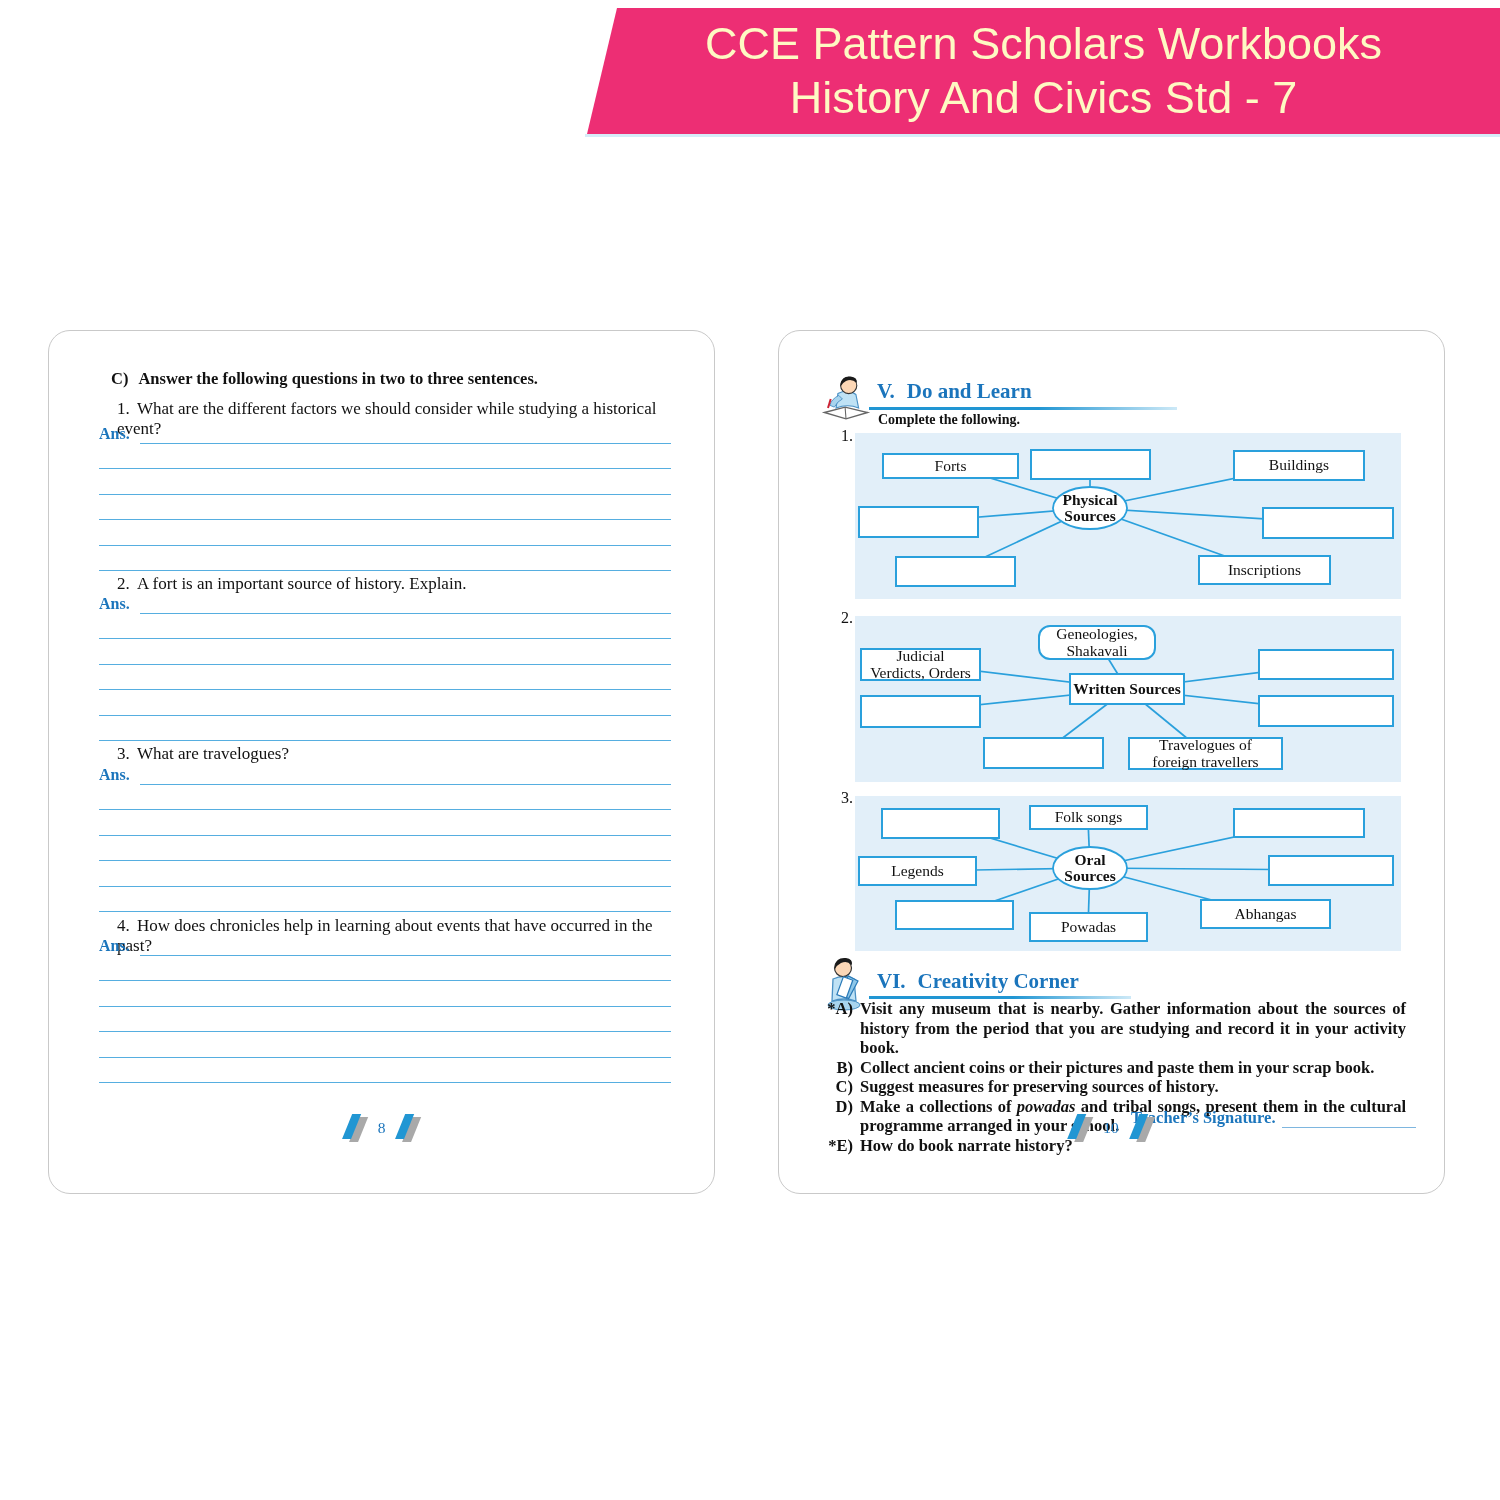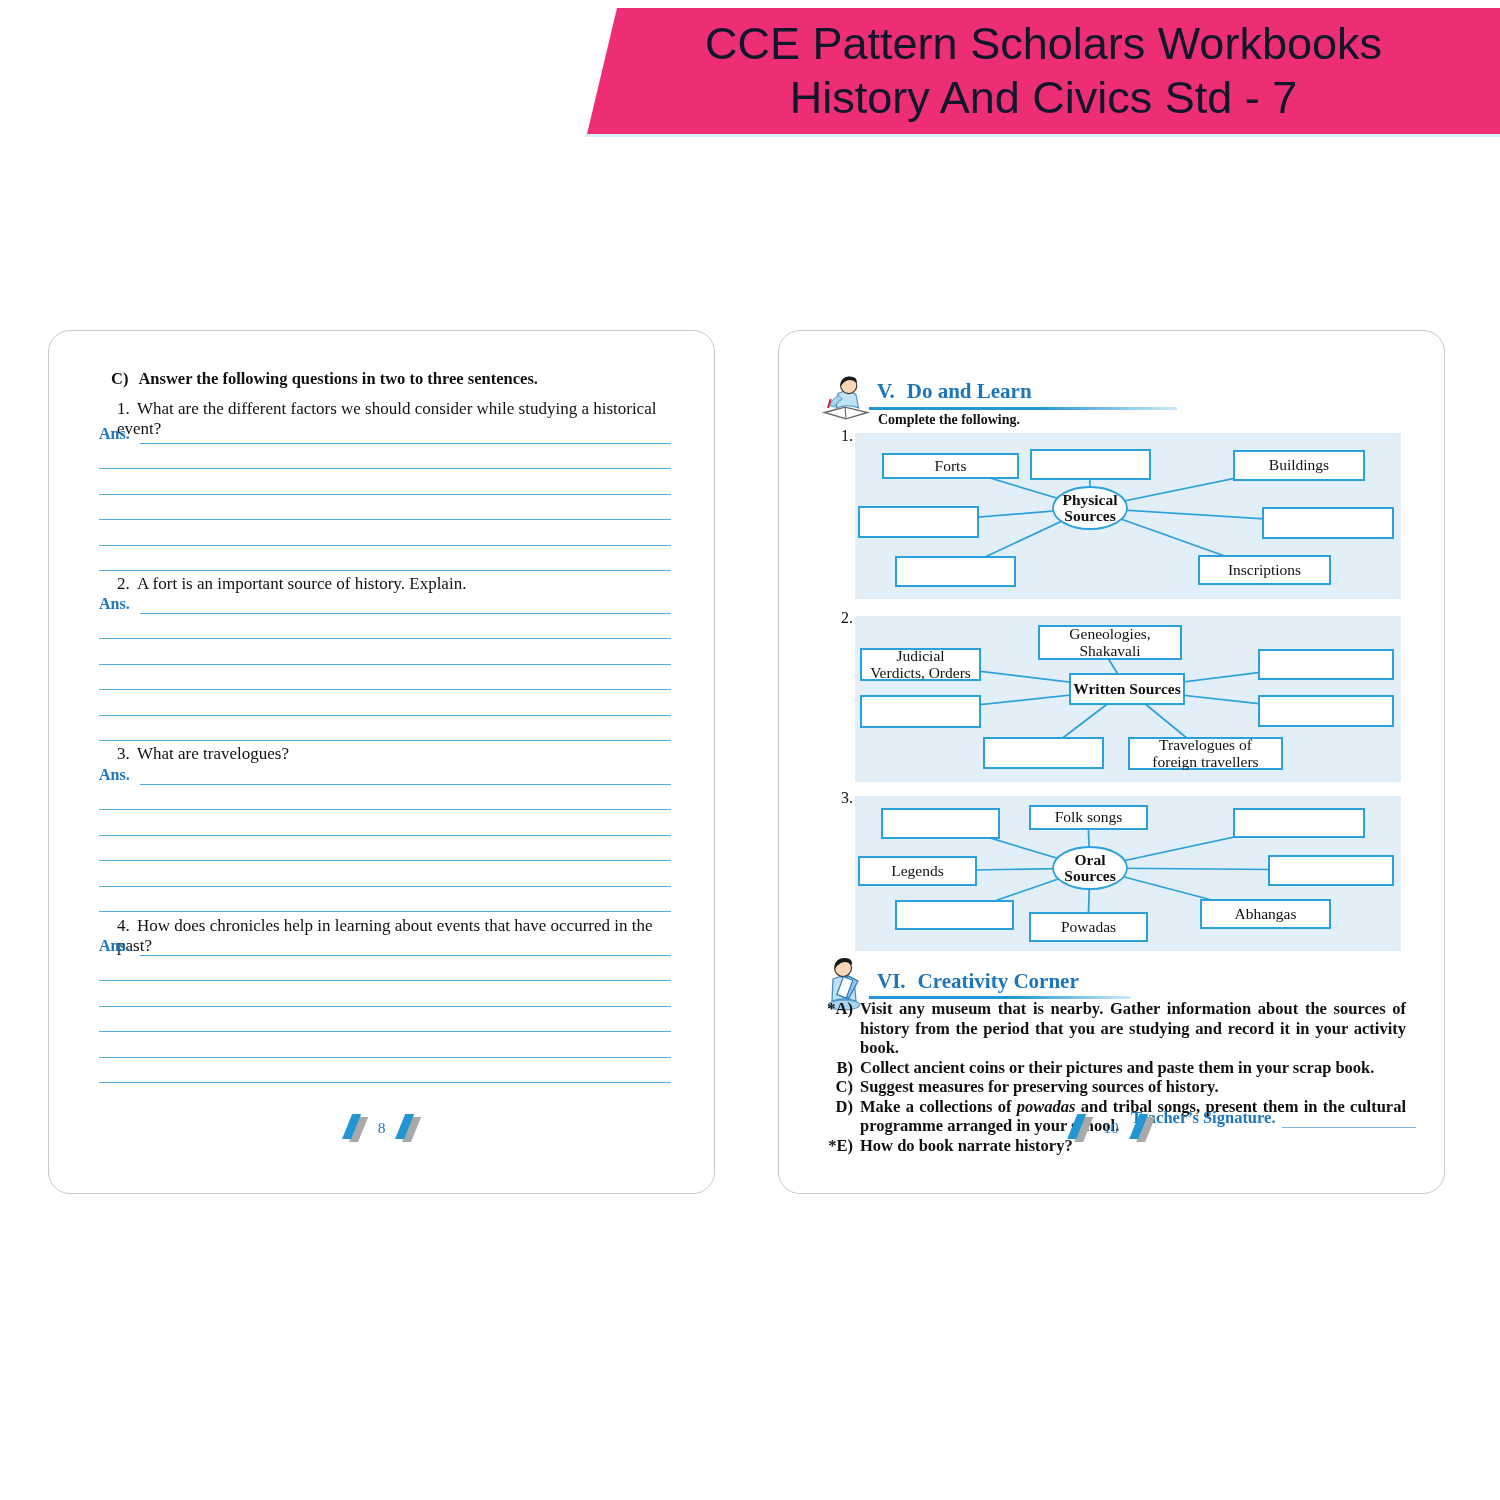--- a/index.html
+++ b/index.html
@@ -3,21 +3,21 @@
 <meta charset="utf-8">
 <style>
   html,body{margin:0;padding:0;background:#fff;}
   .canvas{position:relative;width:1500px;height:1500px;background:#fff;overflow:hidden;
           font-family:"Liberation Serif", serif;color:#111;}
 
   
   .banner{position:absolute;left:587px;top:8px;width:913px;height:126px;
           background:#ED2E74;clip-path:polygon(30px 0,100% 0,100% 100%,0 100%);
           display:flex;flex-direction:column;justify-content:center;align-items:center;
-          font-family:"Liberation Sans", sans-serif;color:#0f172a;font-size:45px;line-height:1.2;
+          font-family:"Liberation Sans", sans-serif;color:#fef9c3;font-size:45px;line-height:1.2;
           text-align:center;}
   .banner-rule{position:absolute;left:585px;top:134px;width:915px;height:3px;background:#D6ECF8;}
 
   
   .page{position:absolute;top:330px;width:665px;height:862px;background:#fff;
         border:1px solid #C9C9C9;border-radius:22px;}
   .page-left{left:48px;}
   .page-right{left:778px;}
 
   
@@ -207,21 +207,21 @@
         <g stroke="#2AA0DC" stroke-width="1.7">
           <line x1="272" y1="73" x2="243" y2="26"></line>
           <line x1="272" y1="73" x2="65" y2="48"></line>
           <line x1="272" y1="73" x2="471" y2="48"></line>
           <line x1="272" y1="73" x2="65" y2="95"></line>
           <line x1="272" y1="73" x2="471" y2="95"></line>
           <line x1="272" y1="73" x2="188" y2="137"></line>
           <line x1="272" y1="73" x2="350" y2="137"></line>
         </g>
       </svg>
-      <div class="dbox" style="left:183px;top:9px;width:144px;height:35px;">Geneologies, Shakavali</div>
+      <div class="dbox" style="left:183px;top:9px;width:118px;height:35px;border-radius:12px;">Geneologies, Shakavali</div>
       <div class="dbox" style="left:5px;top:32px;width:121px;height:33px;">Judicial Verdicts, Orders</div>
       <div class="dbox" style="left:403px;top:33px;width:136px;height:31px;"></div>
       <div class="dbox" style="left:5px;top:79px;width:121px;height:33px;"></div>
       <div class="dbox" style="left:403px;top:79px;width:136px;height:32px;"></div>
       <div class="dbox" style="left:128px;top:121px;width:121px;height:32px;"></div>
       <div class="dbox" style="left:273px;top:121px;width:155px;height:33px;">Travelogues of foreign travellers</div>
       <div class="dbox bold" style="left:214px;top:57px;width:116px;height:32px;">Written Sources</div>
     </div>
 
     <div class="diag-num" style="top:458px;">3.</div>

